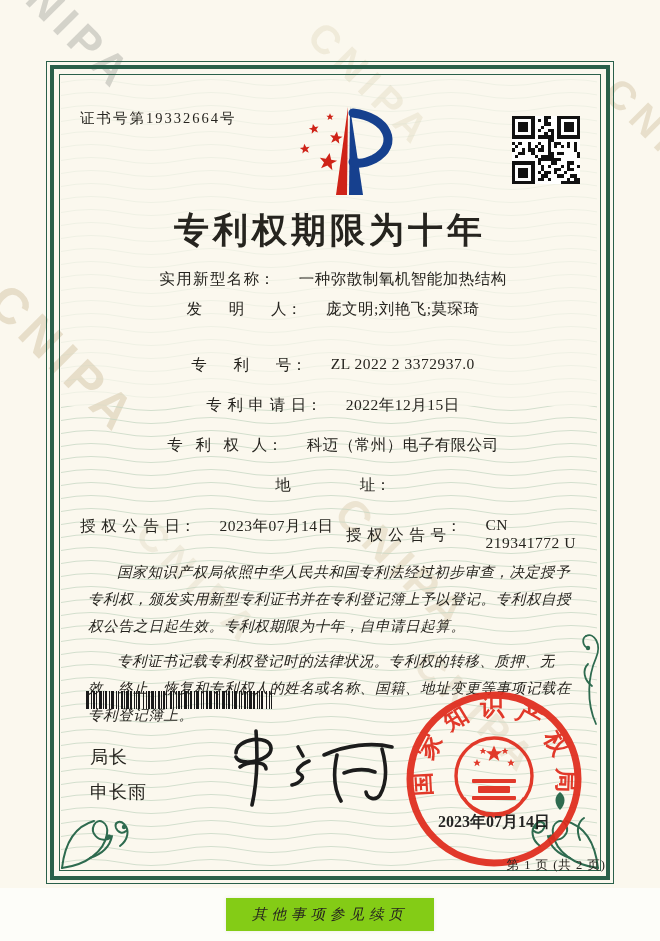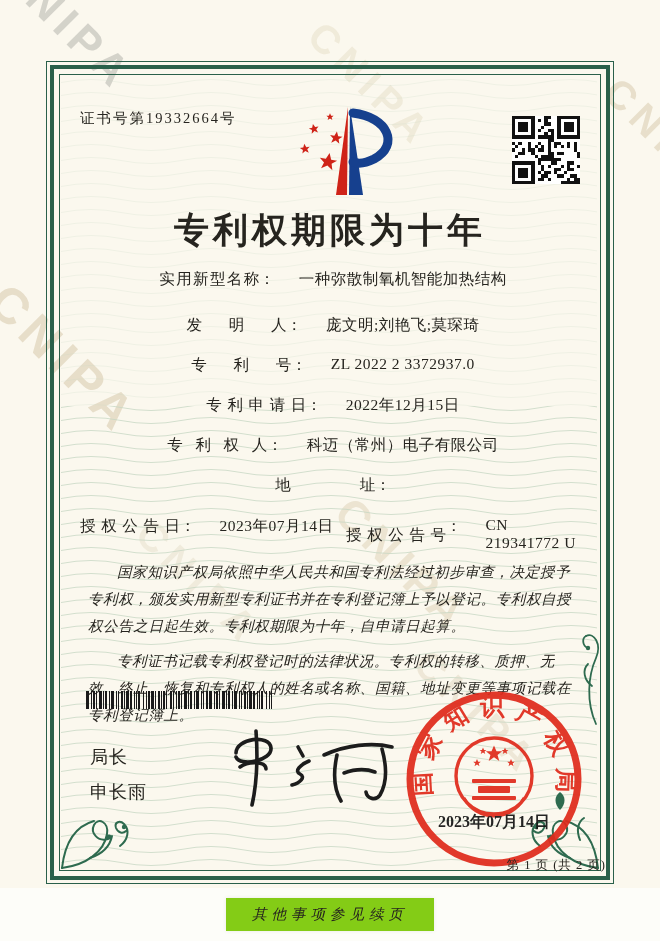--- a/index.html
+++ b/index.html
@@ -280,21 +280,21 @@
         </g>
     </svg>
 
     <div class="title">专利权期限为十年</div>
 
     <div class="row" style="top:200px">
       <span class="lab">实用新型名称</span>
         <span class="colon">：</span>
         <span class="val">一种弥散制氧机智能加热结构</span>
     </div>
-    <div class="row" style="top:246px">
+    <div class="row" style="top:230px">
       <span class="lab">发明人</span>
         <span class="colon">：</span>
         <span class="val">庞文明;刘艳飞;莫琛琦</span>
     </div>
     <div class="row" style="top:286px">
       <span class="lab">专利号</span>
         <span class="colon">：</span>
         <span class="val">ZL 2022 2 3372937.0</span>
     </div>
     <div class="row" style="top:326px">

